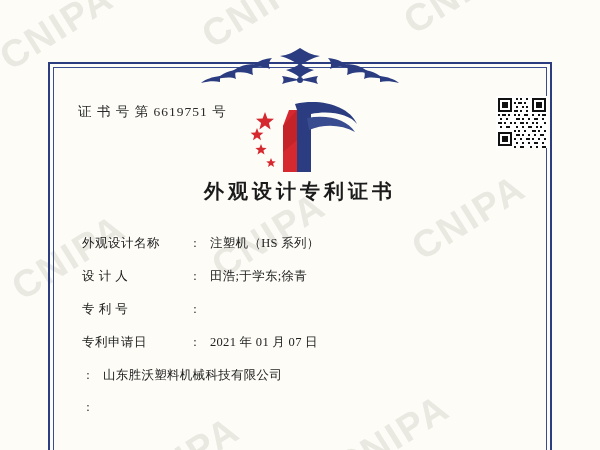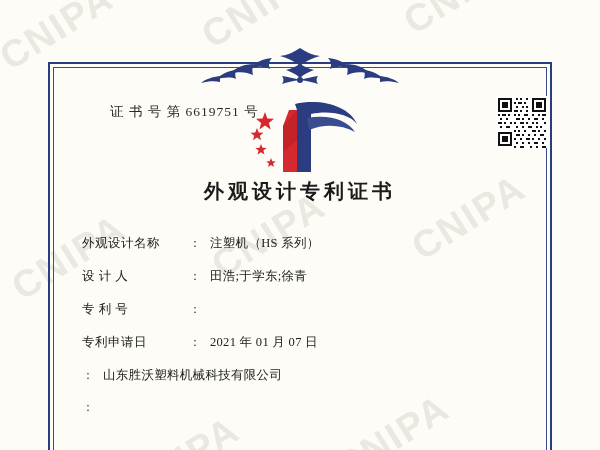--- a/index.html
+++ b/index.html
@@ -89,21 +89,20 @@
   }
 
   .cert-number {
     position: absolute;
     left: 78px;
     top: 103px;
     font-size: 13.5px;
     color: #2a2a2a;
     letter-spacing: 1px;
     font-family: "Liberation Serif", serif;
-    margin-left: 32px;
   }
 
   .title {
     position: absolute;
     left: 0;
     right: 0;
     top: 178px;
     text-align: center;
     font-size: 20px;
     font-weight: bold;

